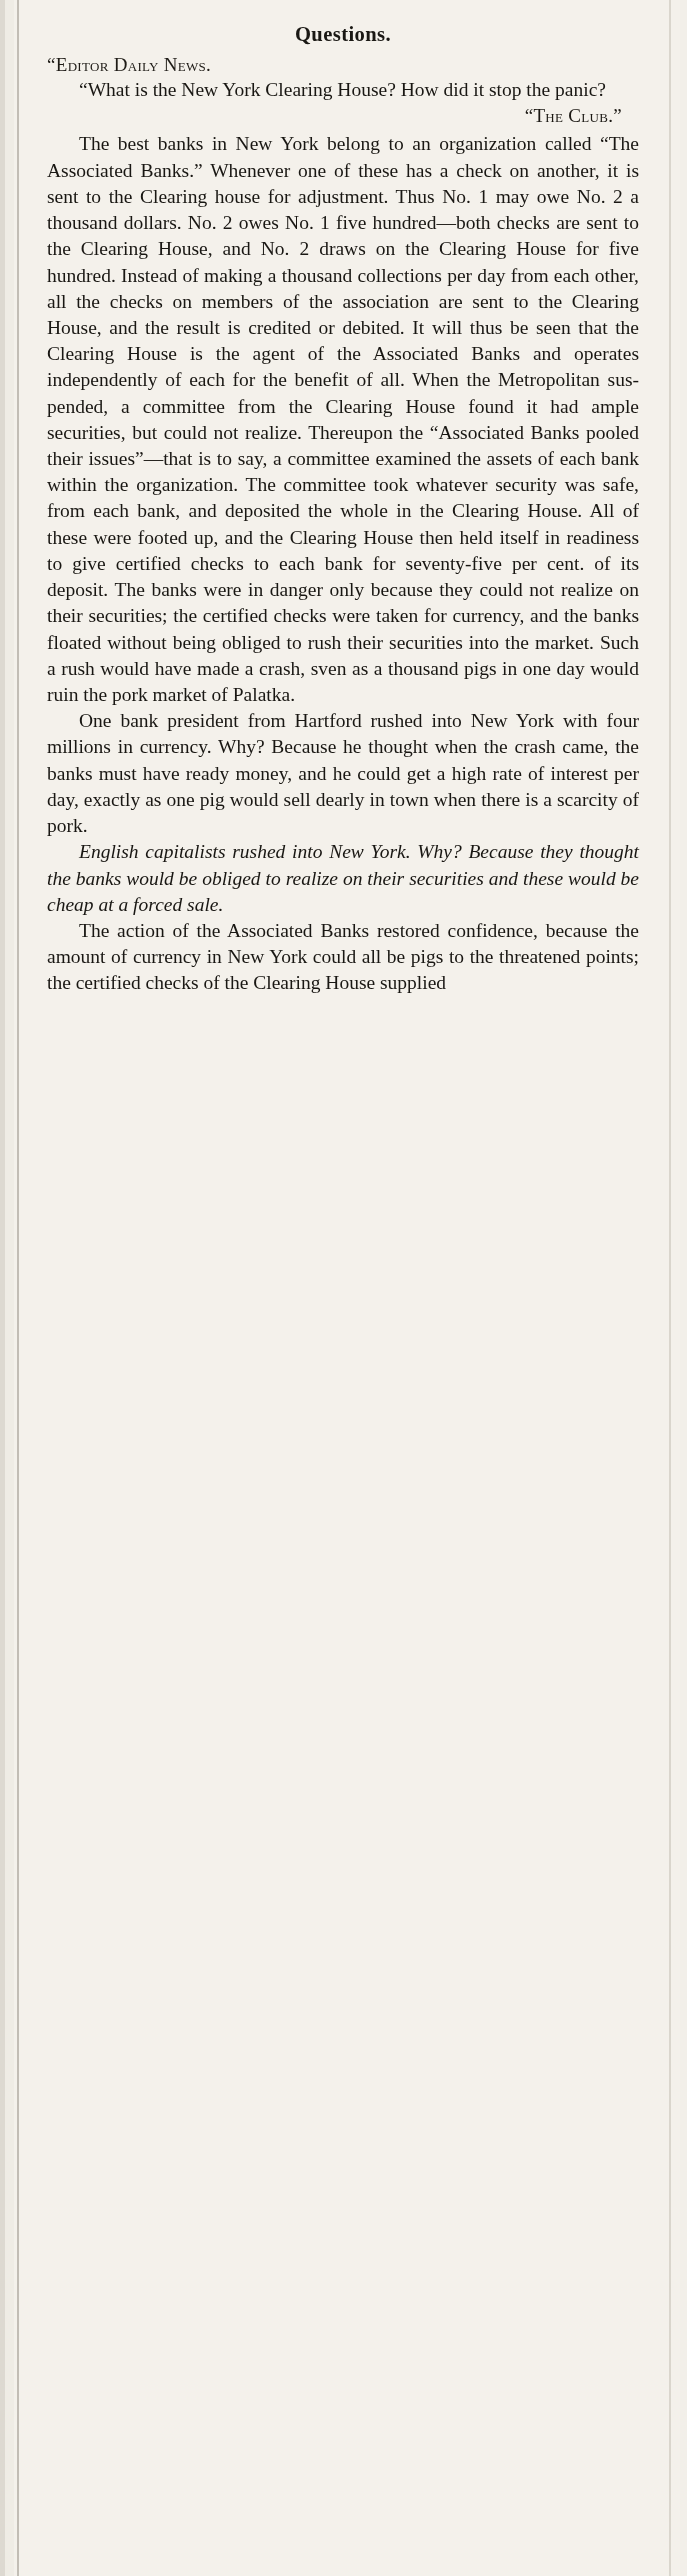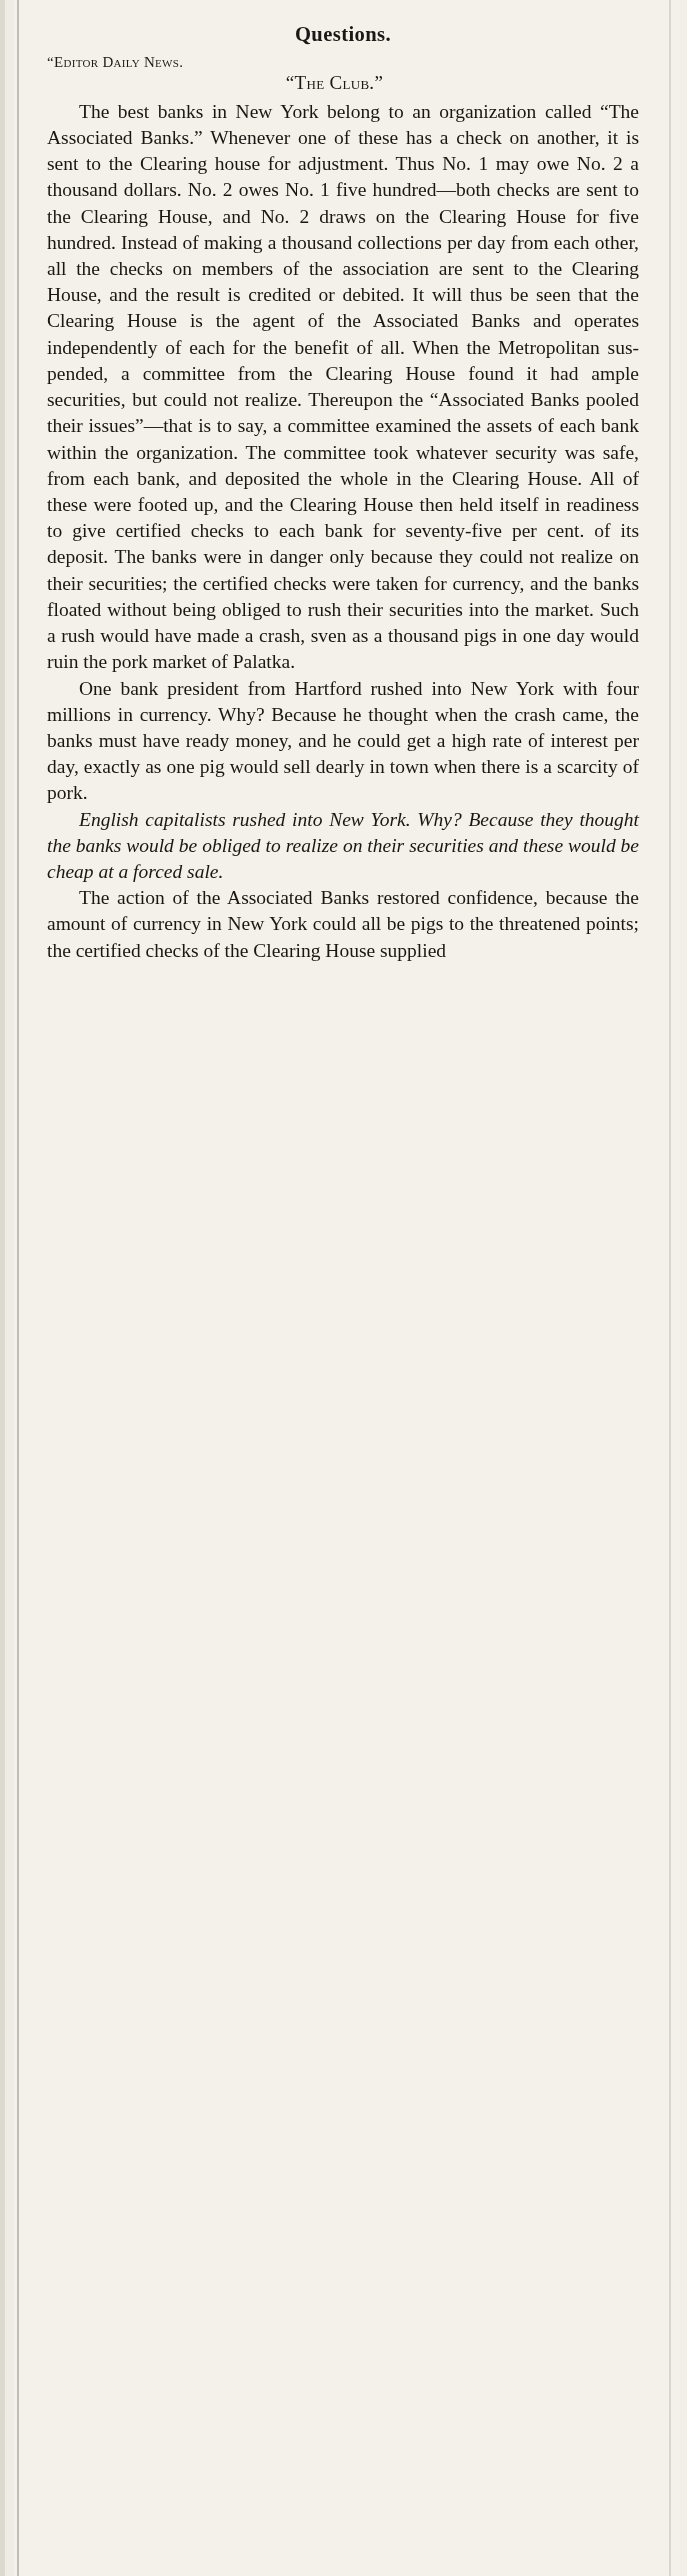--- a/index.html
+++ b/index.html
@@ -55,37 +55,37 @@
     font-family: "Liberation Serif", serif;
   }
   .salutation {
     font-size: 18.3px;
     color: #1e1b16;
     margin: 0 0 1.5px 0;
     letter-spacing: 0.2px;
   }
   .smallcaps {
     font-variant: small-caps;
-    font-size: 15px;
+    font-size: 19px;
     letter-spacing: 0.3px;
   }
   p.body {
     font-size: 19.5px;
     line-height: 1.345;
     color: #191713;
     margin: 0;
     text-align: justify;
     text-justify: inter-word;
     hyphens: manual;
   }
   p.indent {
     text-indent: 32px;
   }
   .signature {
-    text-align: center;
+    text-align: right;
     font-size: 19px;
     color: #1b1813;
     margin: 1.5px 0 4.6px 0;
     padding-right: 17px;
   }
   .faded-1 { color: #2a2620; }
   .faded-2 { color: #3b362e; font-style: italic; }
   .faded-3 { color: #4b4639; }
   .block { margin-bottom: 0; }
 </style>
@@ -93,20 +93,21 @@
 <body>
 
 <div class="page">
   <div class="rule-left"></div>
   <div class="rule-right"></div>
 
   <h1 class="headline">Questions.</h1>
 
   <p class="salutation smallcaps">“Editor Daily News.</p>
 
+  <p class="body indent">“What is the New York Clearing House? How did it stop the  panic?</p>
 
   <p class="signature smallcaps">“The Club.”</p>
 
   <p class="body indent block">The best banks in New York  belong to an organization called  “The  Associated Banks.”  Whenever  one of  these  has  a check on another, it is sent to the Clear­ing  house  for  adjustment.   Thus No. 1 may owe No. 2 a thousand dollars.   No. 2 owes No. 1 five  hundred—both checks are sent to the Clearing House, and  No. 2 draws on the  Clearing  House  for  five hundred.   Instead of making  a thousand collections per day  from  each  other,  all the checks on members of the association are sent to the Clearing House,  and  the result is credited or debited.   It will thus be seen that the  Clearing  House  is  the agent of the Associated  Banks  and  oper­ates independently of each  for the bene­fit of all.   When  the  Metropolitan  sus­pended, a committee from  the  Clearing House found  it had ample securities, but could not realize.   Thereupon the “Asso­ciated Banks pooled their issues”—that is to say, a committee  examined  the assets of each  bank  within  the organization. The  committee  took  whatever  security was safe, from each bank,  and  deposited the whole in the Clearing House.   All of these were footed up,  and  the  Clearing House then held  itself  in  readiness  to give certified checks  to  each  bank  for seventy-five per cent. of its deposit.   The banks were in danger only because  they could not realize on their securities; the certified checks were taken for currency, and the banks floated without being  ob­liged to  rush  their  securities  into  the market.   Such a rush would have  made a crash, sven as  a  thousand  pigs in one day  would  ruin  the pork market of Pa­latka.</p>
   <p class="body indent block faded-1">One  bank  president  from Hartford rushed into New York with four millions in currency.  Why?  Because he thought when the  crash came,  the  banks  must have  ready  money,  and he could get a high rate of interest per day,  exactly  as one pig  would sell dearly in town when there is a scarcity of pork.</p>
   <p class="body indent block faded-2">English  capitalists  rushed  into  New York.   Why?   Because they thought the banks  would  be  obliged  to  realize  on their securities and these would  be cheap at a forced sale.</p>
   <p class="body indent block faded-3">The action of the Associated Banks re­stored confidence, because the amount of currency in New York could all be pigs to  the  threatened  points;  the  certified checks  of  the  Clearing  House  supplied</p>
 </div>
 
 

